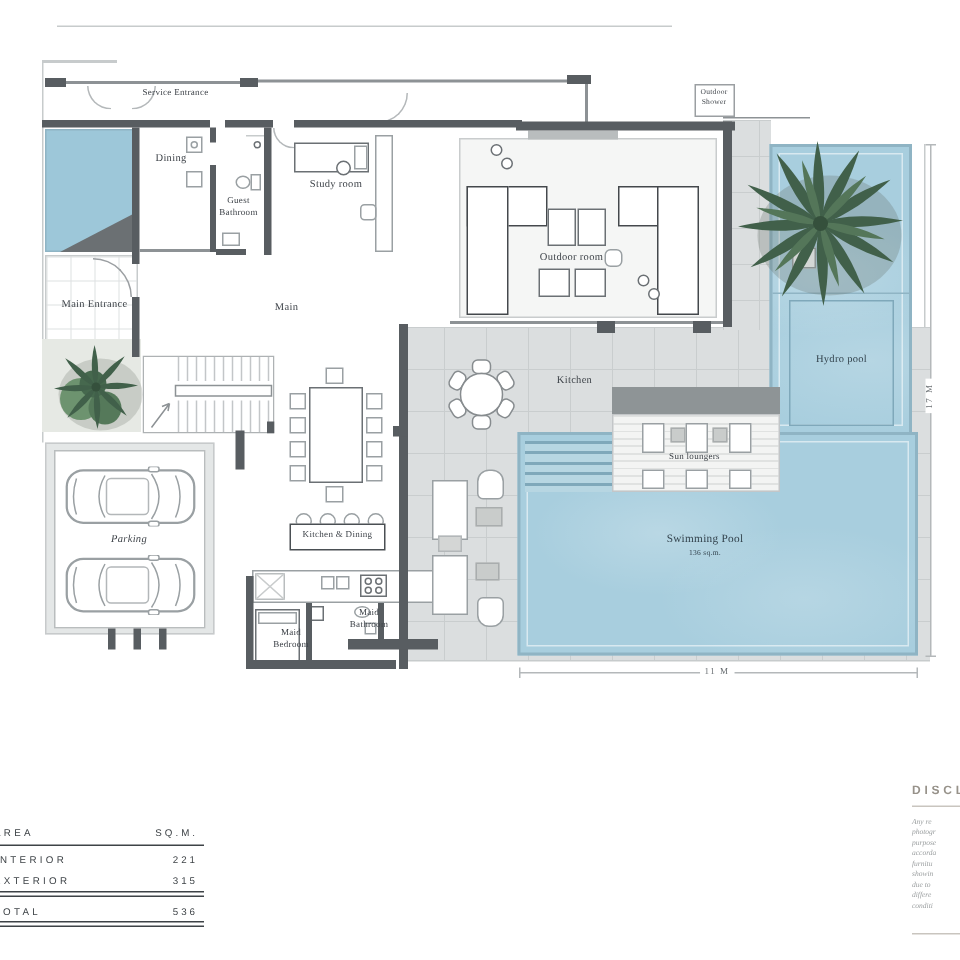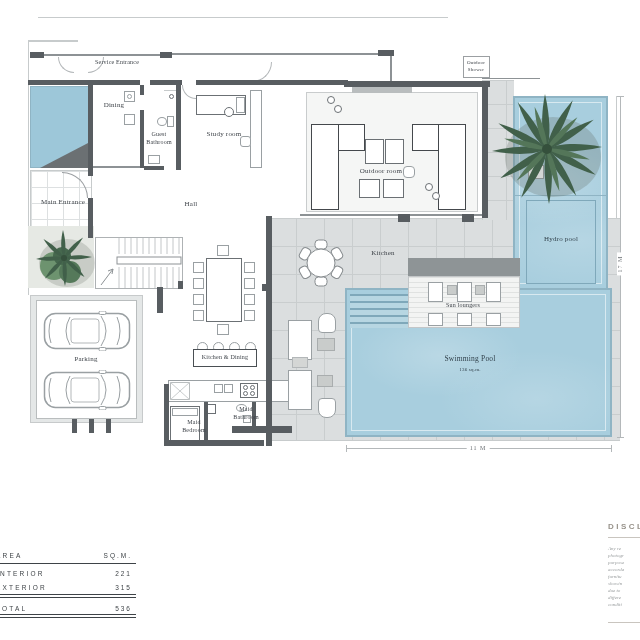--- a/index.html
+++ b/index.html
@@ -301,28 +301,28 @@
   <div class="wall" style="left:252px;top:402px;width:4px;height:26px;"></div>
   <div class="wall" style="left:232px;top:426px;width:60px;height:7px;"></div>
   <div class="wline" style="left:482px;top:78px;width:58px;height:1px;"></div>
 
   <div class="abs" style="left:463px;top:56px;width:27px;height:22px;background:#fff;border:1px solid #9b9fa2;box-sizing:border-box;"></div>
 
   <div class="lbl s6" style="left:117px;top:63px;">Service Entrance</div>
   <div class="lbl" style="left:114px;top:106px;">Dining</div>
   <div class="lbl s6" style="left:159px;top:139px;">Guest
 Bathroom</div>
-  <div class="lbl" style="left:224px;top:135px;">Study room</div>
+  <div class="lbl" style="left:224px;top:123px;">Study room</div>
   <div class="lbl" style="left:381px;top:172px;">Outdoor room</div>
   <div class="lbl" style="left:63px;top:203px;">Main Entrance</div>
-  <div class="lbl" style="left:191px;top:205px;">Hall</div>
+  <div class="lbl" style="left:191px;top:205px;">Main</div>
   <div class="abs" style="left:193px;top:349px;width:64px;height:18px;background:#fff;border:1px solid #4a4f53;box-sizing:border-box;"></div>
   <div class="lbl s6" style="left:225px;top:358px;">Kitchen &amp; Dining</div>
   <div class="lbl" style="left:383px;top:254px;">Kitchen</div>
-  <div class="lbl" style="left:86px;top:360px;">Parking</div>
+  <div class="lbl" style="left:86px;top:360px;font-style:italic;">Parking</div>
   <div class="lbl s6" style="left:194px;top:427px;">Maid
 Bedroom</div>
   <div class="lbl s6" style="left:246px;top:414px;">Maid
 Bathroom</div>
   <div class="lbl s6" style="left:463px;top:306px;">Sun loungers</div>
   <div class="lbl s8" style="left:470px;top:359px;color:#33434d;">Swimming Pool</div>
   <div class="lbl s5" style="left:470px;top:370px;color:#33434d;">136 sq.m.</div>
   <div class="lbl" style="left:561px;top:240px;color:#33434d;text-align:center;">Hydro pool</div>
   <div class="lbl s5" style="left:476px;top:66px;">Outdoor
 Shower</div>

